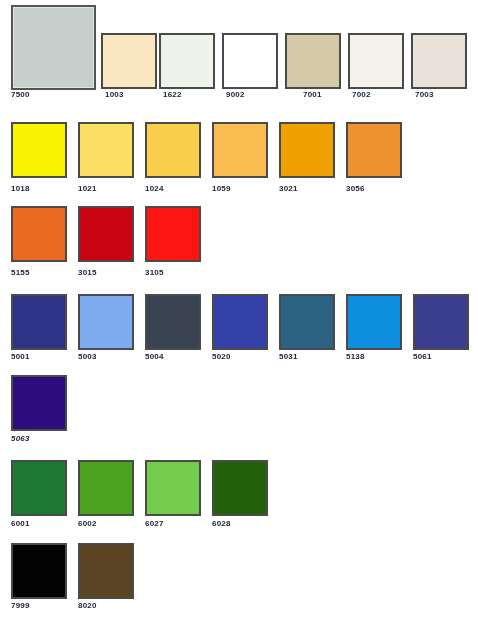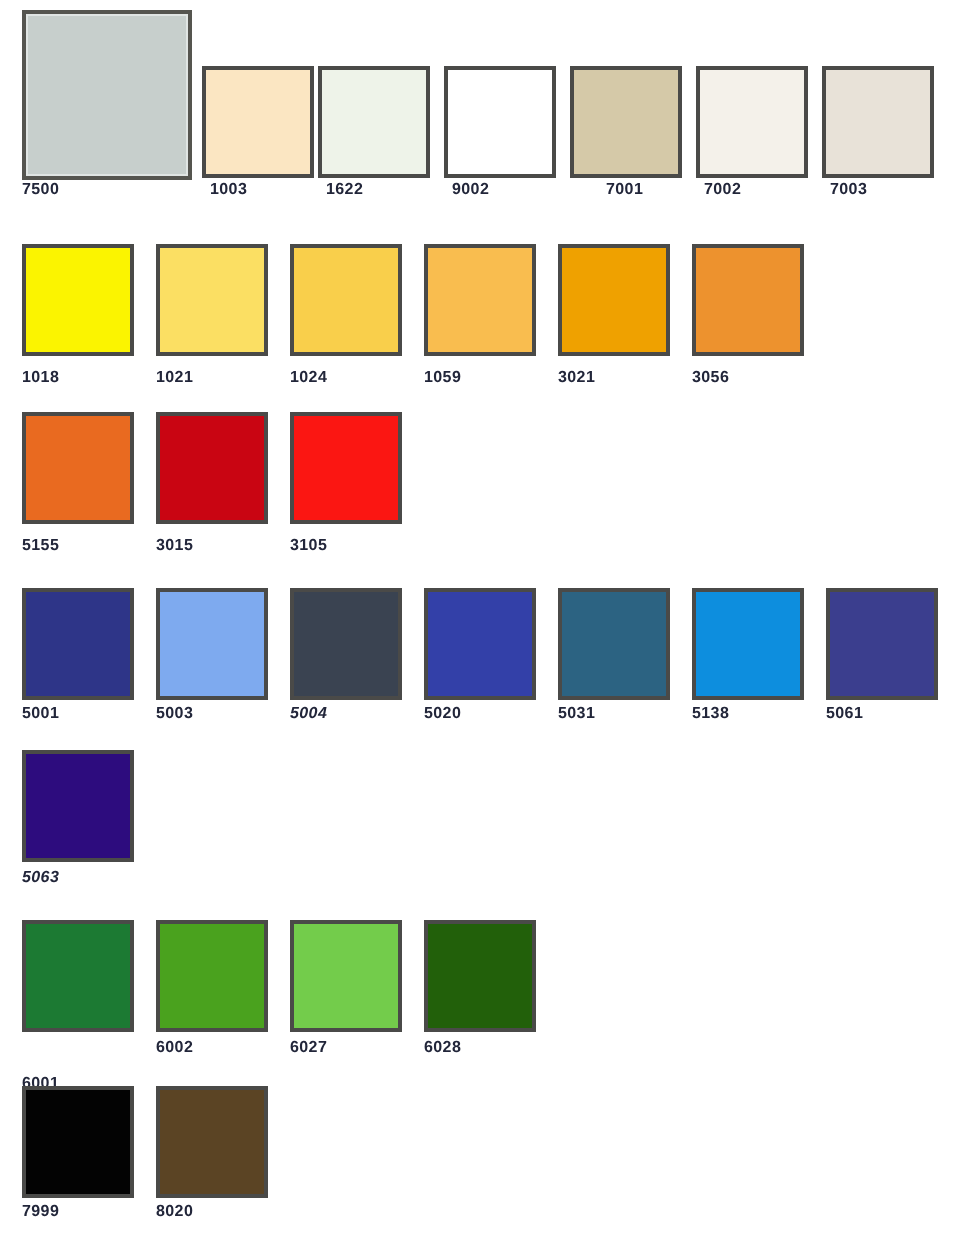--- a/index.html
+++ b/index.html
@@ -131,21 +131,21 @@
       <div class="swatch-cell" style="left: 11px;">
         <span class="swatch-chip" title="5001" style="width: 56px; height: 56px; margin-top: 0px; background: rgb(46, 53, 136);"></span>
         <span class="swatch-label" style="margin-top: 2px;">5001</span>
       </div>
       <div class="swatch-cell" style="left: 78px;">
         <span class="swatch-chip" title="5003" style="width: 56px; height: 56px; margin-top: 0px; background: rgb(126, 170, 239);"></span>
         <span class="swatch-label" style="margin-top: 2px;">5003</span>
       </div>
       <div class="swatch-cell" style="left: 145px;">
         <span class="swatch-chip" title="5004" style="width: 56px; height: 56px; margin-top: 0px; background: rgb(58, 67, 81);"></span>
-        <span class="swatch-label" style="margin-top: 2px; font-style: italic;">5004</span>
+        <span class="swatch-label" style="margin-top: 2px;">5004</span>
       </div>
       <div class="swatch-cell" style="left: 212px;">
         <span class="swatch-chip" title="5020" style="width: 56px; height: 56px; margin-top: 0px; background: rgb(51, 64, 168);"></span>
         <span class="swatch-label" style="margin-top: 2px;">5020</span>
       </div>
       <div class="swatch-cell" style="left: 279px;">
         <span class="swatch-chip" title="5031" style="width: 56px; height: 56px; margin-top: 0px; background: rgb(44, 99, 130);"></span>
         <span class="swatch-label" style="margin-top: 2px;">5031</span>
       </div>
       <div class="swatch-cell" style="left: 346px;">
@@ -159,21 +159,21 @@
     </div>
     <div class="swatch-row" style="top: 375px;">
       <div class="swatch-cell" style="left: 11px; font-style: italic;">
         <span class="swatch-chip" title="5063" style="width: 56px; height: 56px; margin-top: 0px; background: rgb(45, 12, 126);"></span>
         <span class="swatch-label" style="margin-top: 3px;">5063</span>
       </div>
     </div>
     <div class="swatch-row" style="top: 460px;">
       <div class="swatch-cell" style="left: 11px;">
         <span class="swatch-chip" title="6001" style="width: 56px; height: 56px; margin-top: 0px; background: rgb(28, 122, 51);"></span>
-        <span class="swatch-label" style="margin-top: 21px;">6001</span>
+        <span class="swatch-label" style="margin-top: 3px;">6001</span>
       </div>
       <div class="swatch-cell" style="left: 78px;">
         <span class="swatch-chip" title="6002" style="width: 56px; height: 56px; margin-top: 0px; background: rgb(74, 162, 30);"></span>
         <span class="swatch-label" style="margin-top: 3px;">6002</span>
       </div>
       <div class="swatch-cell" style="left: 145px;">
         <span class="swatch-chip" title="6027" style="width: 56px; height: 56px; margin-top: 0px; background: rgb(115, 204, 75);"></span>
         <span class="swatch-label" style="margin-top: 3px;">6027</span>
       </div>
       <div class="swatch-cell" style="left: 212px;">

